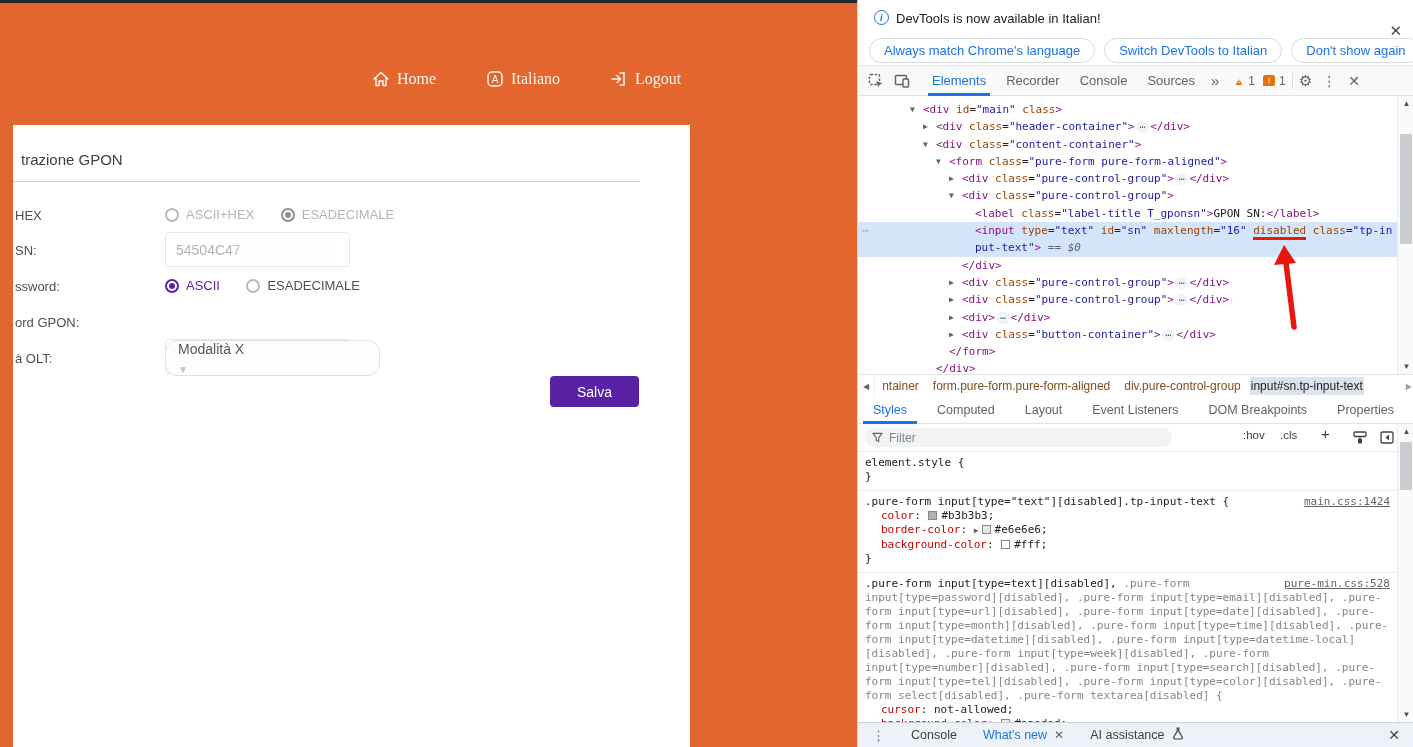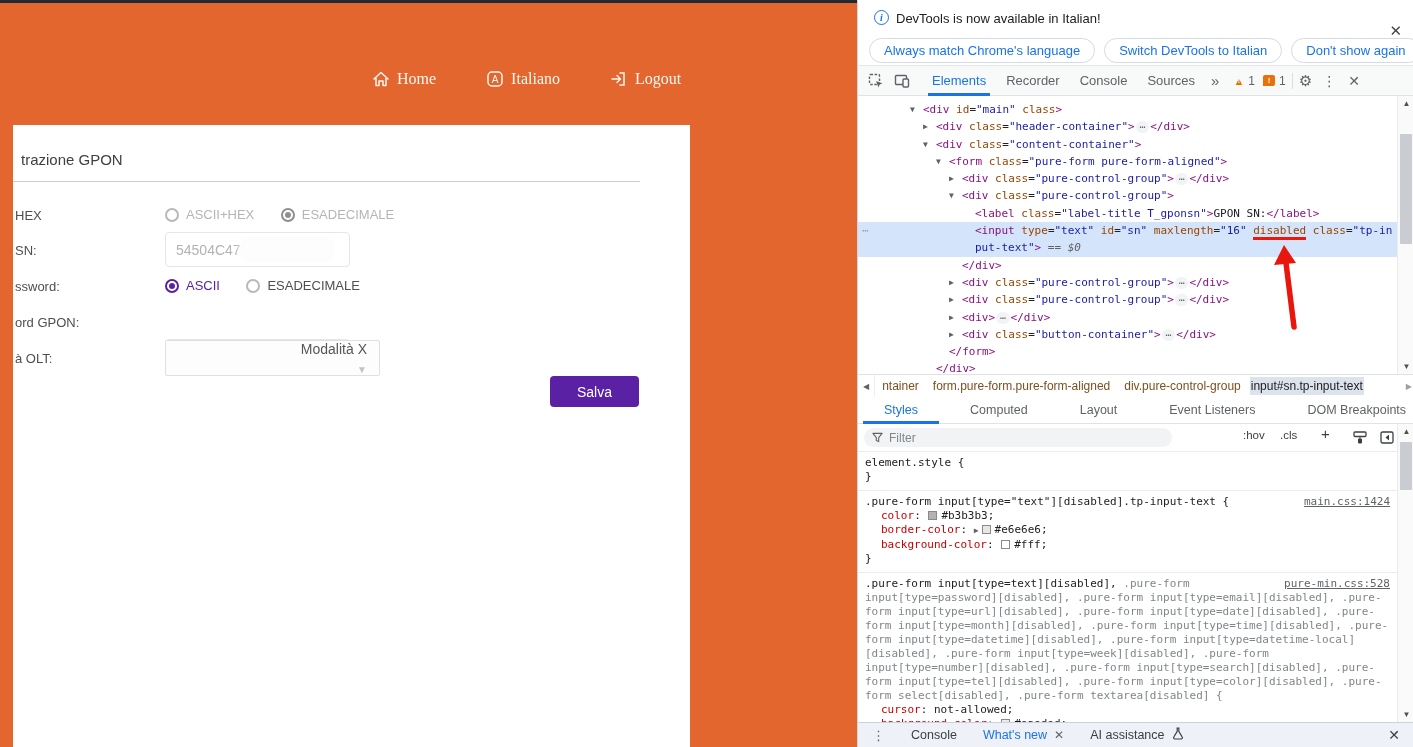--- a/index.html
+++ b/index.html
@@ -34,22 +34,22 @@
   .radio-lbl-gray { color:#b5b5b5; font-size:13px; vertical-align:middle; }
   .radio-lbl-purple { color:#5a21a5; font-size:13px; vertical-align:middle; }
   .radio-lbl-dark { color:#4f4f4f; font-size:13px; vertical-align:middle; }
   .radio-group label { margin-right:22px; cursor:pointer; }
 
   .text-input { width:185px; height:35px; border:1px solid #e6e6e6; border-radius:4px;
                 background:#fff; font-size:14px; color:#b3b3b3; padding:0 10px;
                 font-family:"Liberation Sans", sans-serif; position:relative; display:flex; align-items:center; }
   .redact { display:inline-block; width:88px; height:17px; margin-left:2px; border-radius:8px;
             background:#fdfdfd; box-shadow:0 0 5px 4px #fcfcfc; }
-  .select-box { width:215px; height:36px; border:1px solid #e0e0e0; border-radius:2px; background:#fdfdfd;
-                font-size:14px; color:#565656; padding:0 12px; display:flex; align-items:flex-end;
+  .select-box { width:215px; height:36px; border:1px solid #e0e0e0; border-radius:12px; background:#fdfdfd;
+                font-size:14px; color:#565656; padding:0 12px; display:flex; align-items:flex-start;
                 justify-content:space-between; cursor:pointer;flex-direction:column; }
   .select-chevron { color:#c3c3c3; font-size:10px; }
 
   #save-btn { position:absolute; left:537px; top:251px; width:89px; height:31px; background:#5a21a5;
               color:#ffffff; font-size:14px; border:none; border-radius:4px; cursor:pointer;
               font-family:"Liberation Sans", sans-serif; }
 
   
   #devtools { position:absolute; left:857px; top:0; width:556px; height:747px; background:#ffffff;
               border-left:1px solid #d5d5d5; font-size:12px; color:#202124; }
@@ -121,21 +121,21 @@
                border-top:1px solid #e0e2e4; display:flex; align-items:center; font-size:12px; overflow:hidden; }
   .crumb-nav { color:#5f6368; font-size:8px; padding:0 5px; cursor:pointer; align-self:stretch;
                display:flex; align-items:center; border-right:1px solid #eee; background:#fff; }
   .crumb { color:#7d4f20; margin:0 7px; white-space:nowrap; cursor:pointer; }
   .crumb.sel { background:#dde3ec; color:#202124; padding:2px 1px; margin:8px 2px; }
   #crumb-right { position:absolute; right:2px; color:#9aa0a6; font-size:8px; }
 
   
   #dt-styles-tabs { position:absolute; left:0; top:397px; width:556px; height:27px; background:#fff;
                     border-bottom:1px solid #e0e2e4; display:flex; align-items:center; }
-  .st-tab { padding:0 26px; font-size:12.5px; color:#5f6368; cursor:pointer; position:relative;
+  .st-tab { padding:0 15px; font-size:12.5px; color:#5f6368; cursor:pointer; position:relative;
             height:27px; display:flex; align-items:center; white-space:nowrap; }
   .st-tab.active { color:#1a73e8; }
   .st-tab.active::after { content:""; position:absolute; left:5px; right:5px; bottom:0; height:3px; background:#1a73e8; }
 
   
   #dt-filter { position:absolute; left:0; top:424px; width:539px; height:28px; background:#fff;
                border-bottom:1px solid #ececec; }
   #filter-pill { position:absolute; left:6px; top:4px; width:308px; height:19px; background:#f1f3f4;
                  border-radius:10px; display:flex; align-items:center; padding:0 8px; gap:6px; }
   #filter-pill span { color:#80868b; font-size:12px; }

